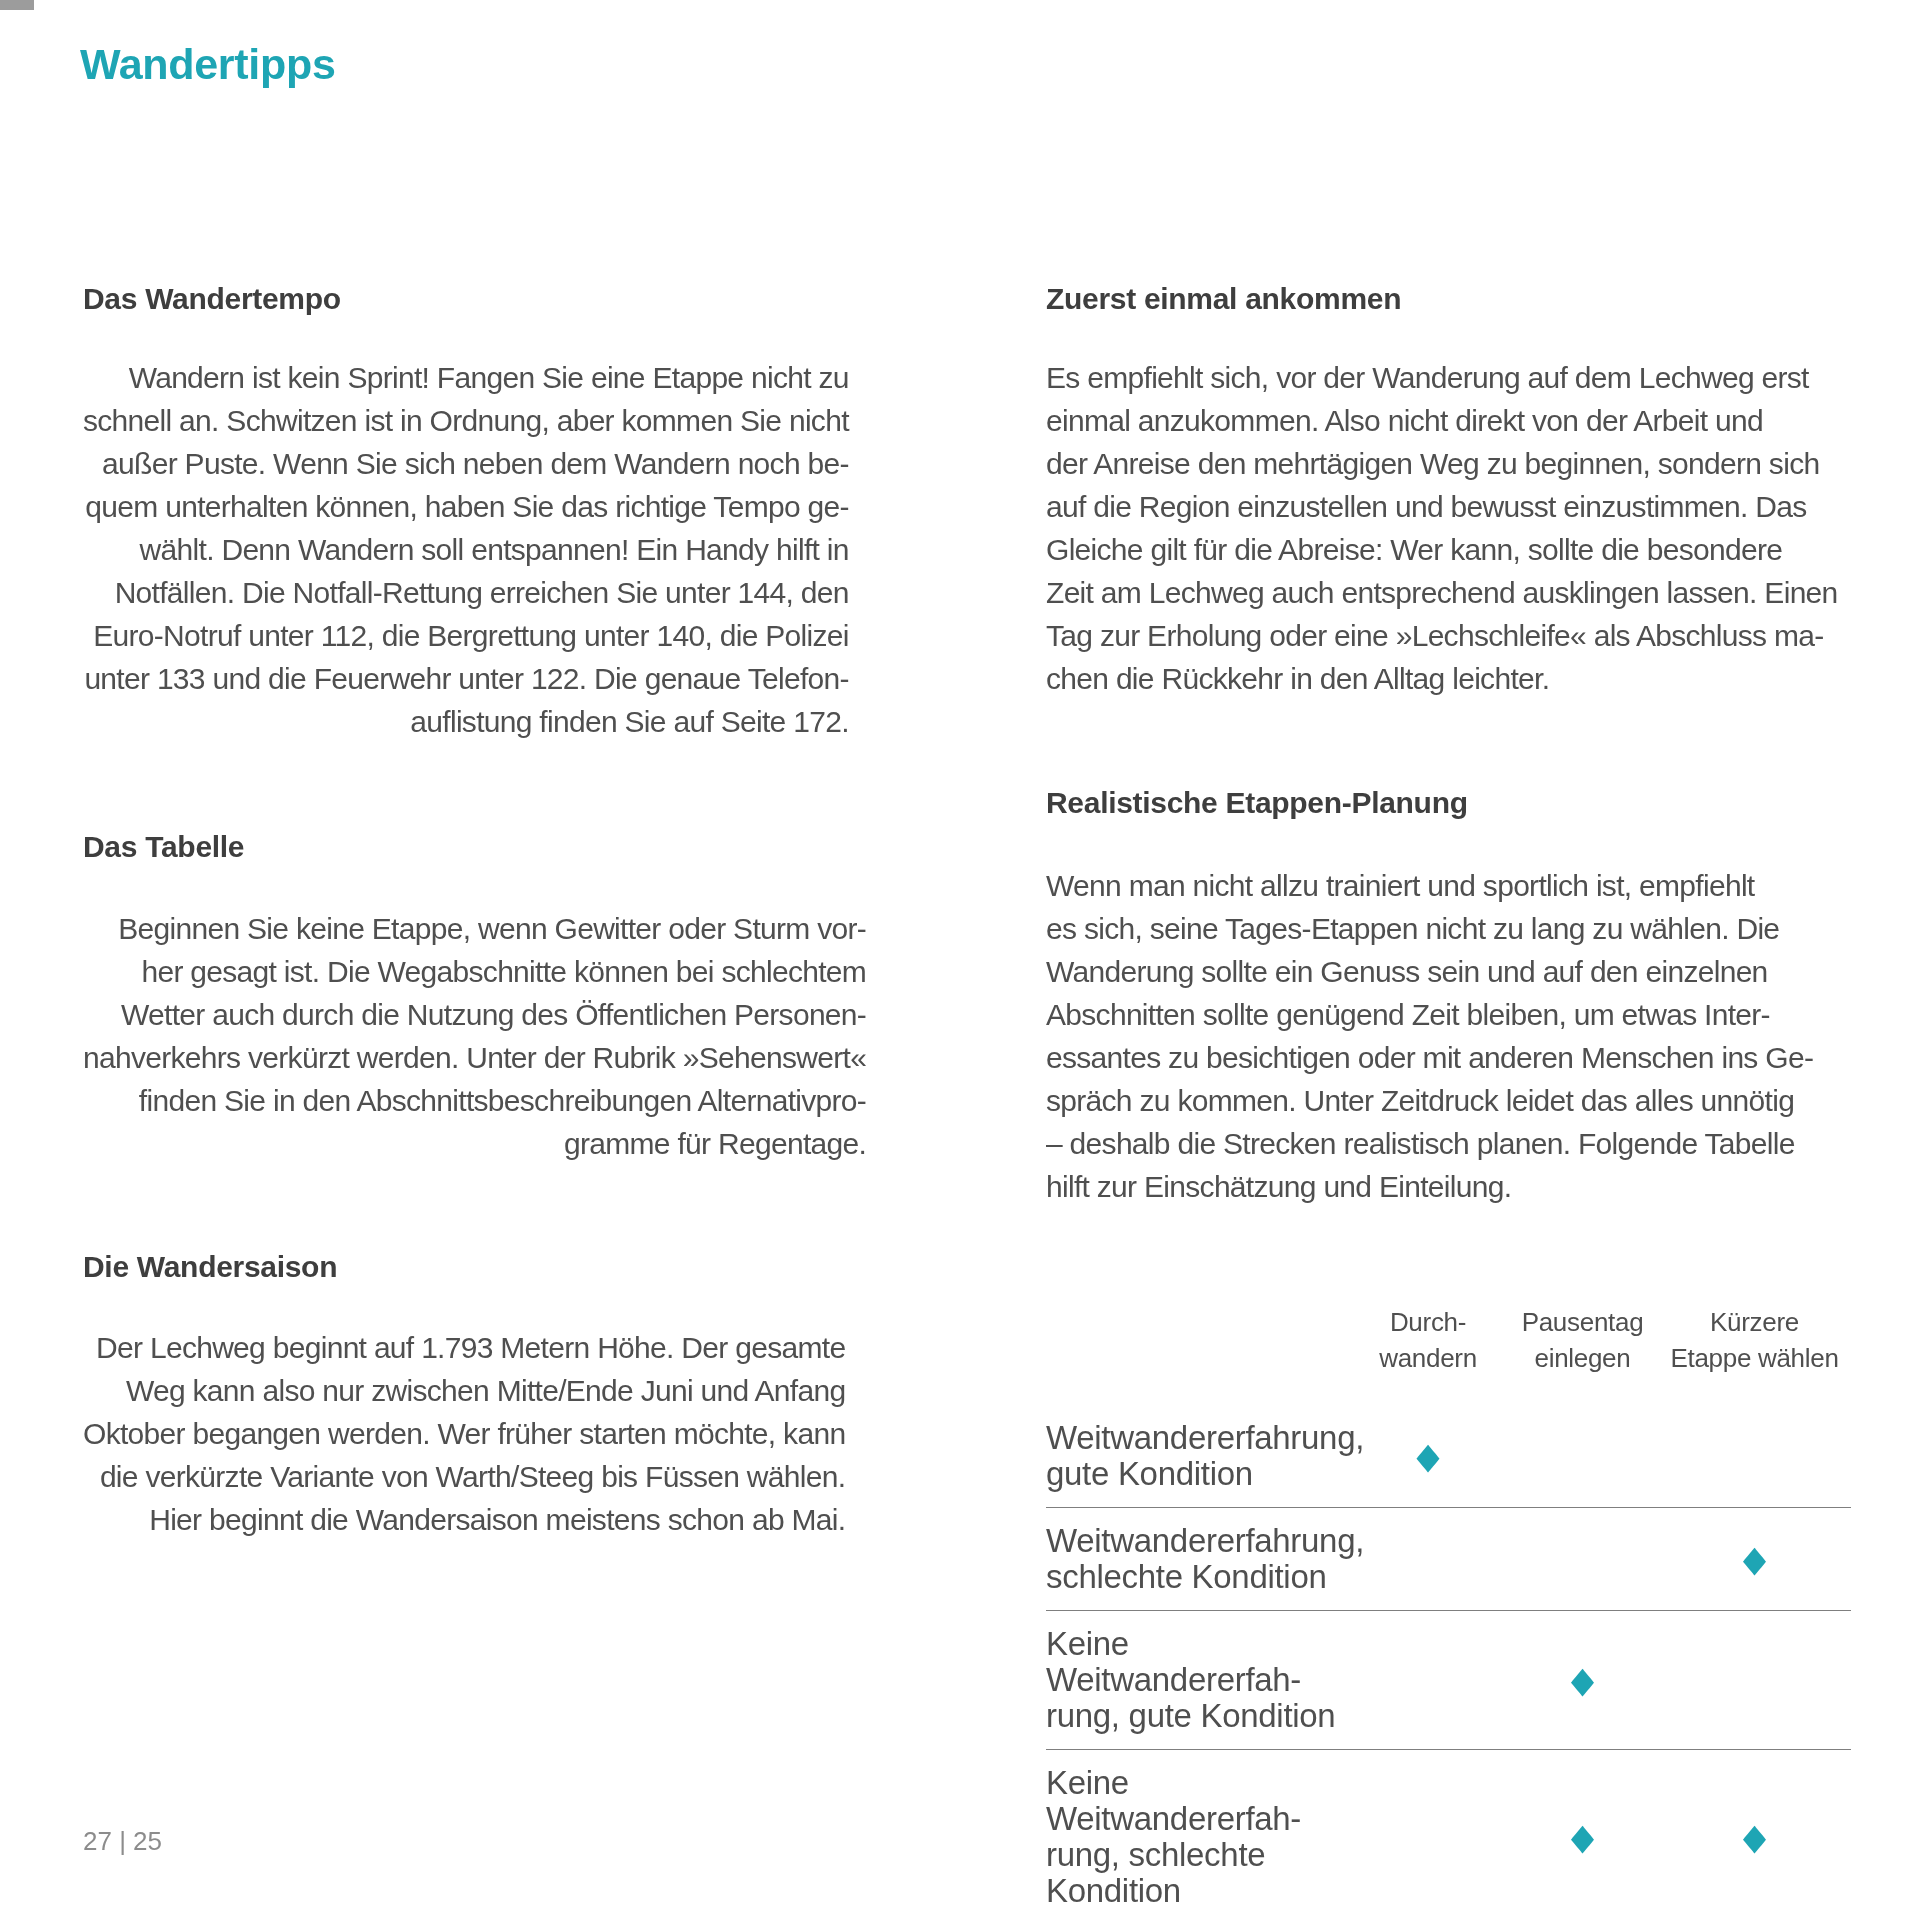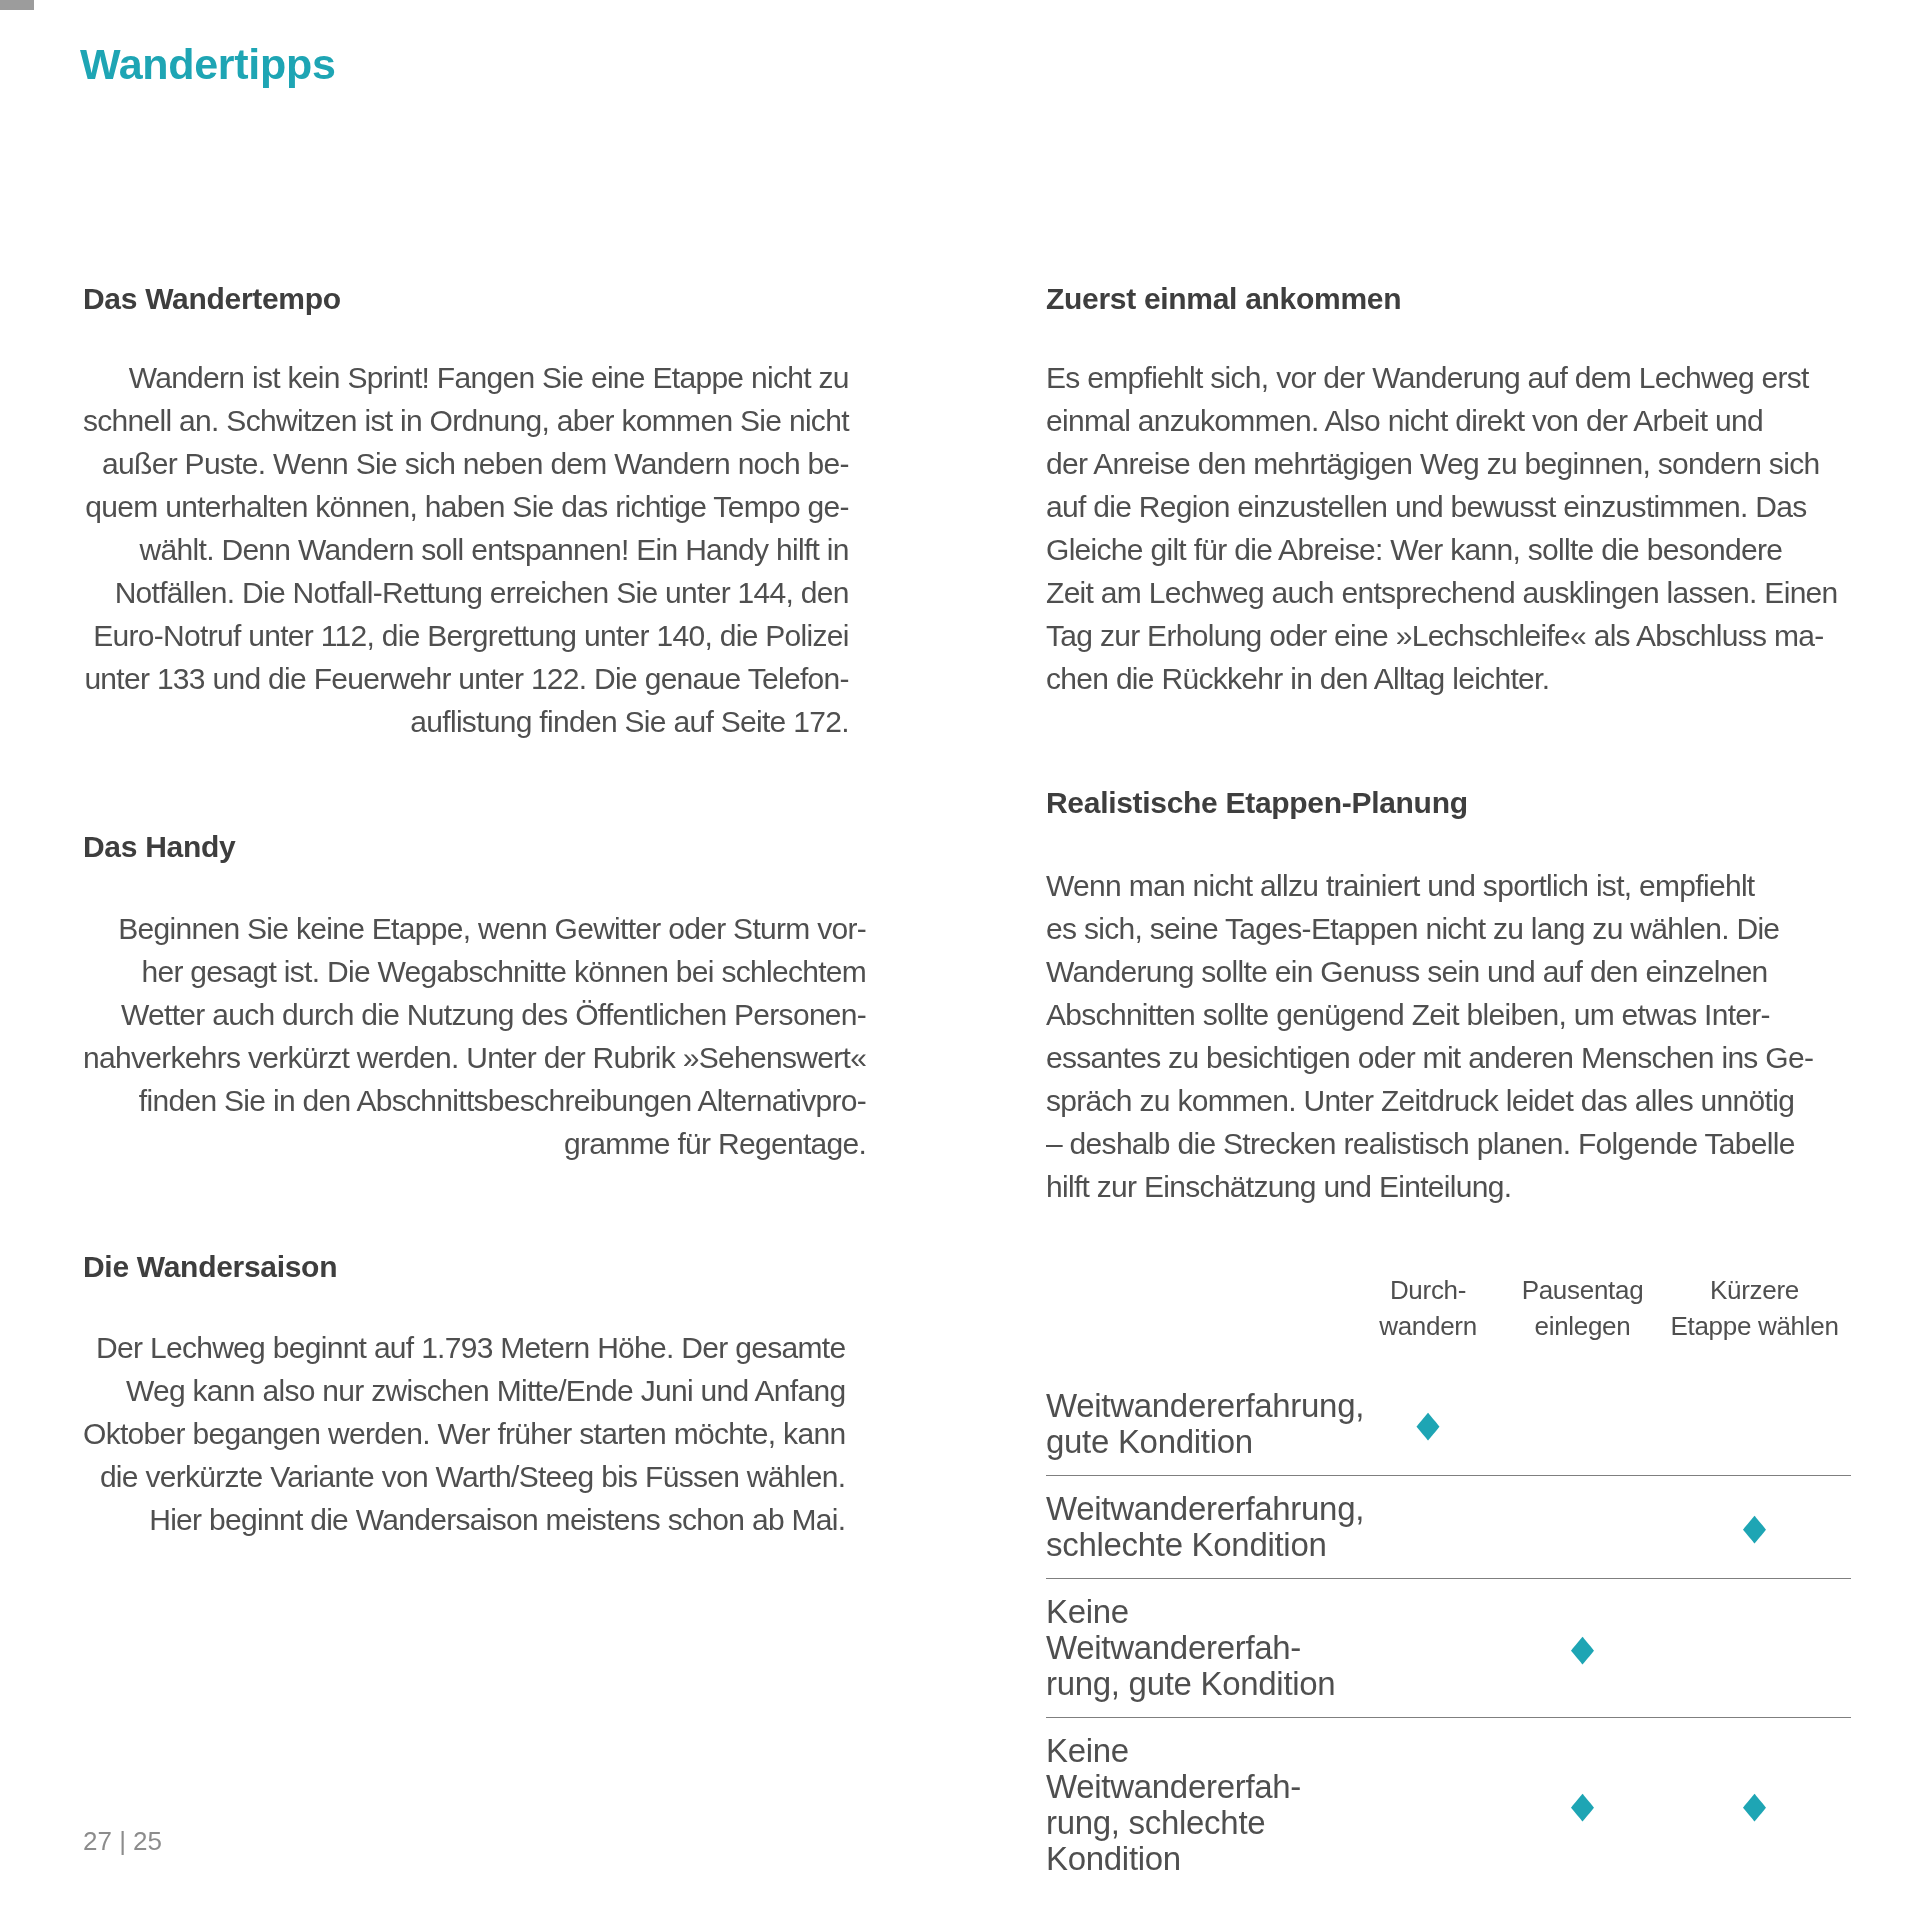--- a/index.html
+++ b/index.html
@@ -54,21 +54,21 @@
   }
   .page-number {
     position: absolute;
     left: 83px; top: 1826px;
     font-size: 26px;
     color: var(--muted);
     white-space: pre;
   }
   table.stage-table {
     position: absolute;
-    left: 1046px; top: 1272px;
+    left: 1046px; top: 1304px;
     width: 805px;
     border-collapse: collapse;
     table-layout: fixed;
   }
   .stage-table col.c-label { width: 303px; }
   .stage-table col.c-m1 { width: 158px; }
   .stage-table col.c-m2 { width: 151px; }
   .stage-table col.c-m3 { width: 193px; }
   .stage-table thead th {
     font-size: 26px;
@@ -118,21 +118,21 @@
 schnell an. Schwitzen ist in Ordnung, aber kommen Sie nicht
 außer Puste. Wenn Sie sich neben dem Wandern noch be-
 quem unterhalten können, haben Sie das richtige Tempo ge-
 wählt. Denn Wandern soll entspannen! Ein Handy hilft in
 Notfällen. Die Notfall-Rettung erreichen Sie unter 144, den
 Euro-Notruf unter 112, die Bergrettung unter 140, die Polizei
 unter 133 und die Feuerwehr unter 122. Die genaue Telefon-
 auflistung finden Sie auf Seite 172.</p>
 
   <div class="rule col-left" style="top:792px"></div>
-  <h2 class="sec-heading col-left" style="top:830px">Das Handy</h2>
+  <h2 class="sec-heading col-left" style="top:830px">Das Tabelle</h2>
   <p class="sec-body col-left" style="top:907px">Beginnen Sie keine Etappe, wenn Gewitter oder Sturm vor-
 her gesagt ist. Die Wegabschnitte können bei schlechtem
 Wetter auch durch die Nutzung des Öffentlichen Personen-
 nahverkehrs verkürzt werden. Unter der Rubrik »Sehenswert«
 finden Sie in den Abschnittsbeschreibungen Alternativpro-
 gramme für Regentage.</p>
 
   <div class="rule col-left" style="top:1212px"></div>
   <h2 class="sec-heading col-left" style="top:1250px">Die Wandersaison</h2>
   <p class="sec-body col-left" style="top:1326px">Der Lechweg beginnt auf 1.793 Metern Höhe. Der gesamte

